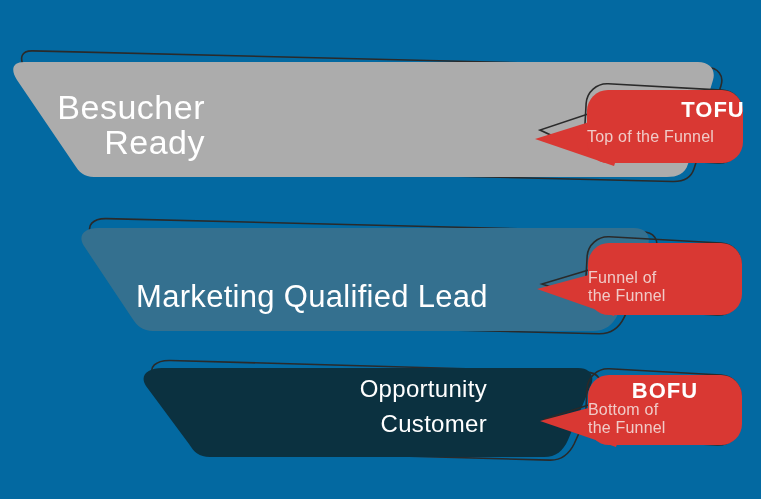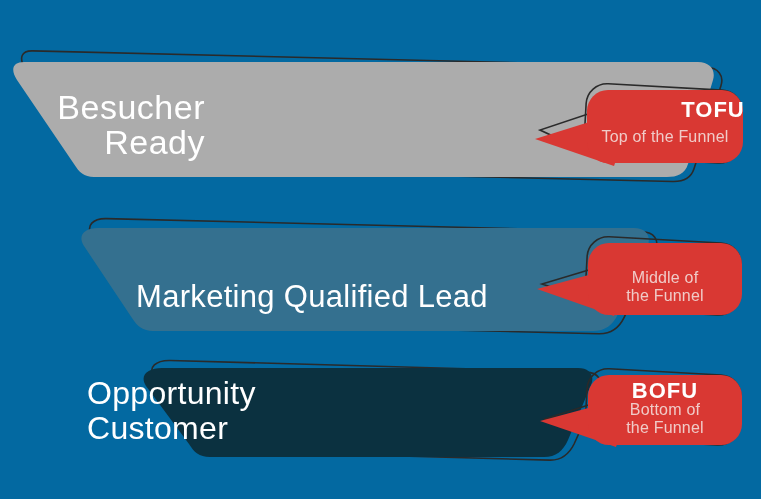--- a/index.html
+++ b/index.html
@@ -21,27 +21,27 @@
   .t1-line { left: 0; width: 205px; text-align: right; font-size: 34px; font-weight: 500; letter-spacing: 0.5px; }
   #t1l1 { top: 89px; }
   #t1l2 { top: 124px; }
 
   
   .t2-line { left: 62px; width: 500px; text-align: center; font-size: 31px; font-weight: 500; letter-spacing: 0.3px; margin-top: 40px; }
   #t2l1 { top: 240px; }
   #t2l2 { top: 275px; }
 
   
-  .t3-line { left: 87px; width: 400px; text-align: left; font-size: 32px; font-weight: 500; letter-spacing: 0.3px; }
+  .t3-line { left: 87px; width: 400px; text-align: right; font-size: 24px; font-weight: 500; letter-spacing: 0.3px; }
   #t3l1 { top: 376px; }
   #t3l2 { top: 411px; }
 
   
   .acr { font-weight: 700; font-size: 22px; letter-spacing: 1px; text-align: center; }
-  .sub { font-weight: 400; font-size: 16px; letter-spacing: 0.2px; text-align: center; color: #F0CBC8; }
+  .sub { font-weight: 400; font-size: 16px; letter-spacing: 0.2px; color: #F0CBC8; }
   .b-tofu { left: 587px; width: 156px; }
   .b-mofu, .b-bofu { left: 588px; width: 154px; }
   #tofu-acr { top: 98px; margin-left: 48px; }
   #tofu-sub1 { top: 128px; }
   #mofu-acr { top: 247px; }
   #mofu-sub1 { top: 269px; }
   #mofu-sub2 { top: 287px; }
   #bofu-acr { top: 379px; }
   #bofu-sub1 { top: 401px; }
   #bofu-sub2 { top: 419px; }
@@ -94,20 +94,20 @@
   <div id="t1l2" class="txt t1-line">Ready</div>
 
   <div id="t2l1" class="txt t2-line">Marketing Qualified Lead</div>
 
   <div id="t3l1" class="txt t3-line">Opportunity</div>
   <div id="t3l2" class="txt t3-line">Customer</div>
 
   <div id="tofu-acr" class="txt acr b-tofu">TOFU</div>
   <div id="tofu-sub1" class="txt sub b-tofu">Top of the Funnel</div>
 
-  <div id="mofu-sub1" class="txt sub b-mofu">Middle of</div>
+  <div id="mofu-sub1" class="txt sub b-mofu">Funnel of</div>
   <div id="mofu-sub2" class="txt sub b-mofu">the Funnel</div>
 
   <div id="bofu-acr" class="txt acr b-bofu">BOFU</div>
   <div id="bofu-sub1" class="txt sub b-bofu">Bottom of</div>
   <div id="bofu-sub2" class="txt sub b-bofu">the Funnel</div>
 
 </div>
 
 </body></html>

